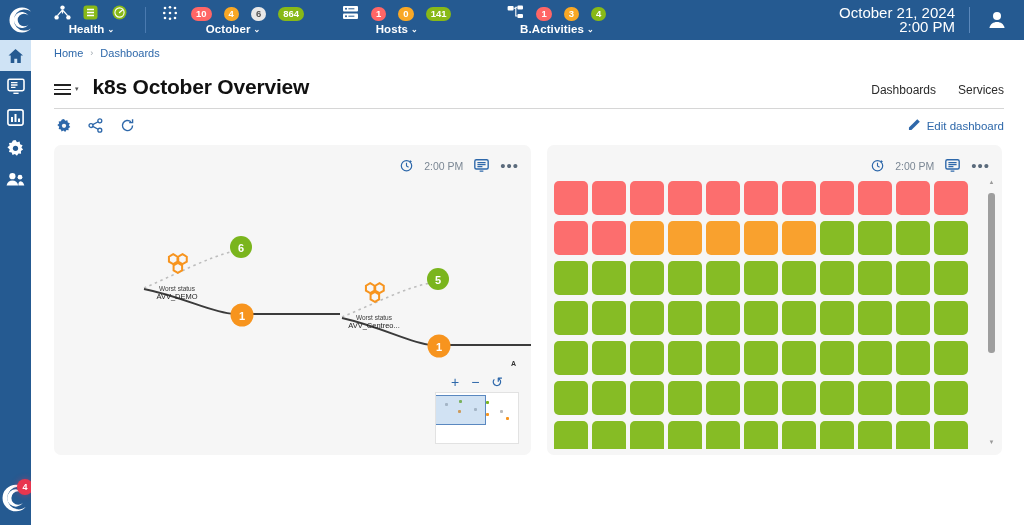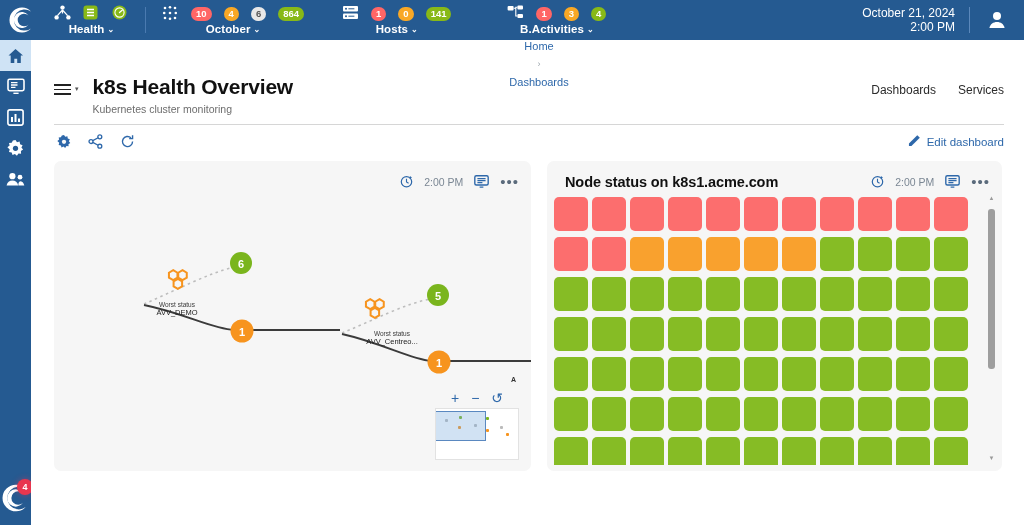--- a/index.html
+++ b/index.html
@@ -37,21 +37,21 @@
   .pill.red { background: #ff6666; }
   .pill.orange { background: #f9a825; }
   .pill.grey { background: #e8e8e8; color: #555; }
   .pill.green { background: #88b917; }
   .nav-sep { width: 1px; height: 26px; background: #4a7ab0; margin: 0 6px; }
   .navicon { width: 17px; height: 17px; display: inline-block; }
 
   .topright {
     margin-left: auto; display: flex; align-items: center; height: 40px;
   }
-  .datetime { text-align: right; font-size: 12px; line-height: 14px; padding-right: 14px; }
+  .datetime { text-align: right; font-size: 15px; line-height: 14px; padding-right: 14px; }
   .dt-sep { width: 1px; height: 26px; background: #5b88bb; }
   .avatar-btn {
     width: 54px; height: 40px; display: flex; align-items: center; justify-content: center;
     cursor: pointer;
   }
 
   
   .rail {
     position: absolute; top: 40px; left: 0; width: 31px; height: 485px;
     background: #255a91; display: flex; flex-direction: column; align-items: center;
@@ -73,21 +73,21 @@
     box-shadow: 0 0 6px rgba(232,54,79,.45);
   }
 
   
   .content {
     position: absolute; top: 40px; left: 31px;
     width: 993px; height: 485px; background: #fff;
   }
   .breadcrumb {
     height: 25px; display: flex; align-items: center; gap: 7px;
-    padding-left: 23px; font-size: 11px; color: #6a6a6a; flex-direction: column;
+    padding-left: 23px; font-size: 11px; color: #6a6a6a;
   }
   .breadcrumb .crumb-link { color: #2e68aa; cursor: pointer; }
   .breadcrumb .crumb-sep { color: #9aa3ab; font-size: 9px; }
 
   .pagehead {
     display: flex; align-items: flex-start; padding: 10px 20px 0 23px;
   }
   .hamburger {
     display: flex; align-items: center; gap: 4px; margin-top: 9px; cursor: pointer;
     color: #2b2b2b;
@@ -373,22 +373,21 @@
     <div class="pagehead">
       <div class="hamburger">
         <span class="bars">
             <i></i>
             <i></i>
             <i></i>
           </span>
         <span class="hcaret">▾</span>
       </div>
       <div class="title-block">
-        <div class="page-title">k8s Health Overview</div>
-        <div class="page-sub">Kubernetes cluster monitoring</div>
+        <div class="page-title">k8s October Overview</div>
       </div>
       <div class="head-right">
         <span>Dashboards</span>
         <span>Services</span>
       </div>
     </div>
 
     <div class="divider"></div>
 
     <div class="toolbar">
@@ -478,21 +477,21 @@
             <text x="384" y="108.5" font-family="Liberation Sans, sans-serif" font-size="11" font-weight="bold" fill="#fff" text-anchor="middle">5</text>
             <text x="385" y="175.5" font-family="Liberation Sans, sans-serif" font-size="11" font-weight="bold" fill="#fff" text-anchor="middle">1</text>
 
             <text x="457" y="191" font-family="Liberation Sans, sans-serif" font-size="7" font-weight="bold" fill="#333">A</text>
           </svg>
 
           <div class="node-label" style="left:78px; top:110px;">
             <div>Worst status</div>
             <b>AVV_DEMO</b>
           </div>
-          <div class="node-label" style="left:293px; top:139px;">
+          <div class="node-label" style="left:275px; top:139px;">
             <div>Worst status</div>
             <b>AVV_Centreo...</b>
           </div>
 
           <div class="map-controls">
             <div class="mc-buttons">
               <span>+</span>
               <span>−</span>
               <span>↺</span>
             </div>
@@ -506,21 +505,20 @@
               <div class="mini-dot" style="left:64px; top:17px; background:#bbb;"></div>
               <div class="mini-dot" style="left:70px; top:24px; background:#f7941e;"></div>
               <div class="minimap-vp"></div>
             </div>
           </div>
         </div>
       </div>
 
       <div class="widget w2">
         <div class="widget-head">
-          <div class="widget-title">Node status on k8s1.acme.com</div>
           <div class="widget-tools">
             <span class="wt-item">
               <svg width="13" height="13" viewBox="0 0 15 15">
                 <circle cx="7.5" cy="7.8" r="6" fill="none" stroke="#2e68aa" stroke-width="1.4"></circle>
                 <path d="M7.5 4.4v3.6l2.4 1.4" stroke="#2e68aa" stroke-width="1.3" fill="none"></path>
                 <path d="M11.4 1.2 13.8 3l-2.6 1.6Z" fill="#2e68aa"></path>
               </svg>
             </span>
             <span class="widget-time">2:00 PM</span>
             <span class="wt-item">

